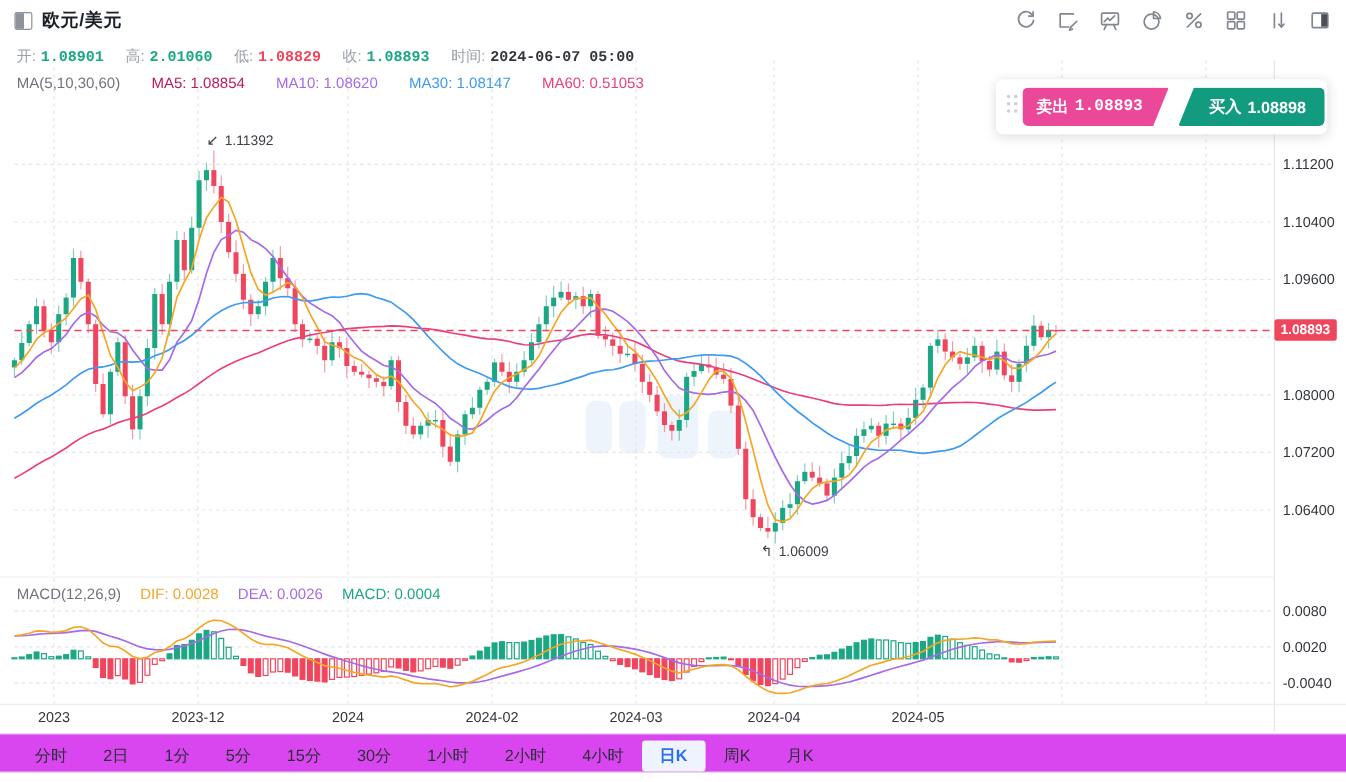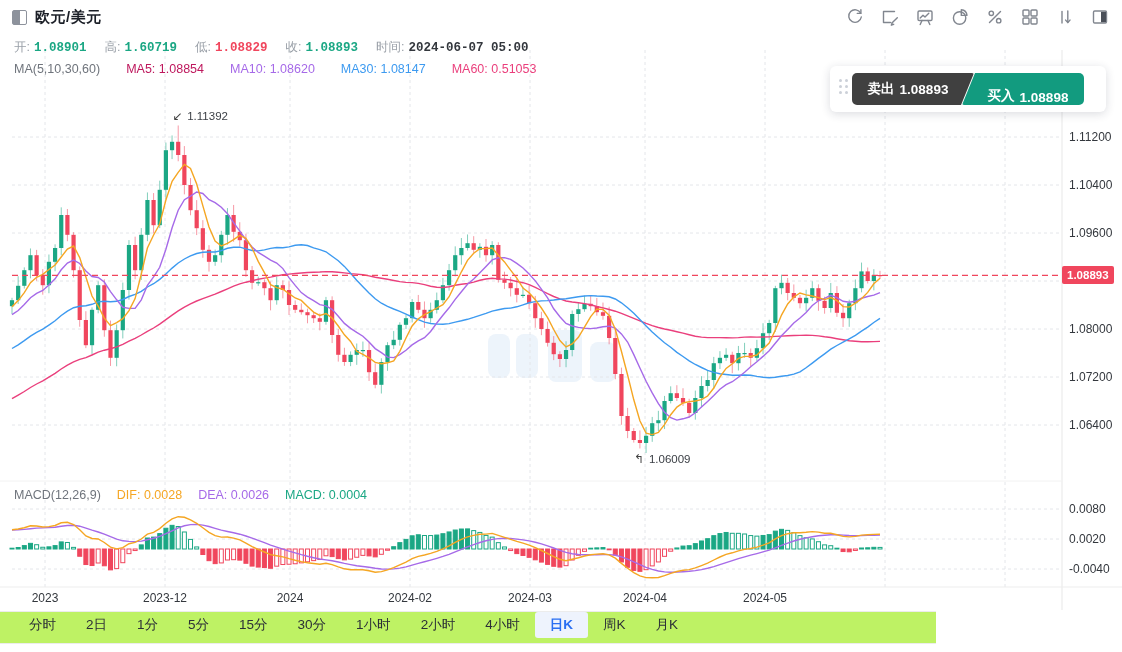--- a/index.html
+++ b/index.html
@@ -28,32 +28,32 @@
   .vlb { font-weight:bold;font-family:Liberation Mono, monospace; }
 
   
   .trade-card { left:830px; top:66px; width:276px; height:46px; background:#fff; border-radius:6px;
      box-shadow:0 2px 10px rgba(30,40,60,.16); z-index:4; }
   .drag-dots { position:absolute; left:9px; top:13px; width:9px; height:20px;
      display:grid; grid-template-columns:3px 3px; grid-auto-rows:3px; gap:3px 3px; cursor:grab; }
   .drag-dots i { width:3px; height:3px; border-radius:50%; background:#ccd0d8; }
   .btn { position:absolute; top:7px; height:32px; display:flex; align-items:center; justify-content:center;
      color:#fff; font-size:13.5px; font-weight:bold; cursor:pointer; gap:5px; }
-  .btn-sell { left:22px; width:122px; background:#404040; border-radius:5px 2px 2px 5px;
-     clip-path:polygon(0 0,100% 0,calc(100% - 13px) 100%,0 100%); padding-right:10px; }
-  .btn-buy { left:132px; width:122px; background:#129b7f; border-radius:2px 5px 5px 2px;
-     clip-path:polygon(13px 0,100% 0,100% 100%,0 100%); padding-left:10px;align-items:flex-end; }
+  .btn-sell { left:22px; width:122px; background:#ec4899; border-radius:5px 2px 2px 5px;
+     clip-path:polygon(0 0,100% 0,calc(100% - 13px) 100%,0 100%); padding-right:10px;font-family:Liberation Mono, monospace; }
+  .btn-buy { left:152px; width:122px; background:#129b7f; border-radius:2px 5px 5px 2px;
+     clip-path:polygon(13px 0,100% 0,100% 100%,0 100%); padding-left:10px; }
 
   
   .price-badge { left:1062px; top:266px; background:#f0465d; color:#fff; font-size:11.5px; font-weight:bold;
      padding:3px 5px; border-radius:2px; z-index:3; }
 
   
-  .tabbar { left:0; top:611px; width:936px; height:33px; border-top:1px solid #ececec; border-bottom:1px solid #ececec;
-     display:flex; align-items:flex-start; padding-left:14px; z-index:3; background:#bef264; }
+  .tabbar { left:0; top:611px; width:1122px; height:33px; border-top:1px solid #ececec; border-bottom:1px solid #ececec;
+     display:flex; align-items:flex-end; padding-left:14px; z-index:3; background:#d946ef; }
   .tab { padding:4px 15px; font-size:13.5px; color:#2b2f36; cursor:pointer; border-radius:3px; }
   .tab.active { color:#2a6ff2; background:#eef3fd; font-weight:bold; }
 
   .axlbl { font-size:12px; fill:#33373d; }
   text { font-family:"Liberation Sans","DejaVu Sans",sans-serif; }
 </style>
 </head>
 <body>
 
 <div id="stage">
@@ -590,21 +590,21 @@
         </svg></span>
     <span class="tb-ico">
       <svg viewBox="0 0 20 20">
           <rect x="3.5" y="4" width="13" height="12" rx="1.2"></rect>
           <rect x="11" y="4.8" width="5" height="10.4" fill="#4a4f58" stroke="none"></rect>
         </svg></span>
   </div>
 
   <div class="abs ohlc-row">
     <span><span class="lb">开:</span><span class="vlb" style="color:#1ba784">1.08901</span></span>
-    <span><span class="lb">高:</span><span class="vlb" style="color:#1ba784">1.60719</span></span>
+    <span><span class="lb">高:</span><span class="vlb" style="color:#1ba784">2.01060</span></span>
     <span><span class="lb">低:</span><span class="vlb" style="color:#f0465d">1.08829</span></span>
     <span><span class="lb">收:</span><span class="vlb" style="color:#1ba784">1.08893</span></span>
     <span><span class="lb">时间:</span><span class="vlb" style="color:#33373d">2024-06-07 05:00</span></span>
   </div>
 
   <div class="abs ma-row">
     <span class="lead">MA(5,10,30,60)</span>
     <span style="color:#be185d"><span>MA5:</span> <span>1.08854</span></span>
     <span style="color:#a66ae8"><span>MA10:</span> <span>1.08620</span></span>
     <span style="color:#3d9af0"><span>MA30:</span> <span>1.08147</span></span>

